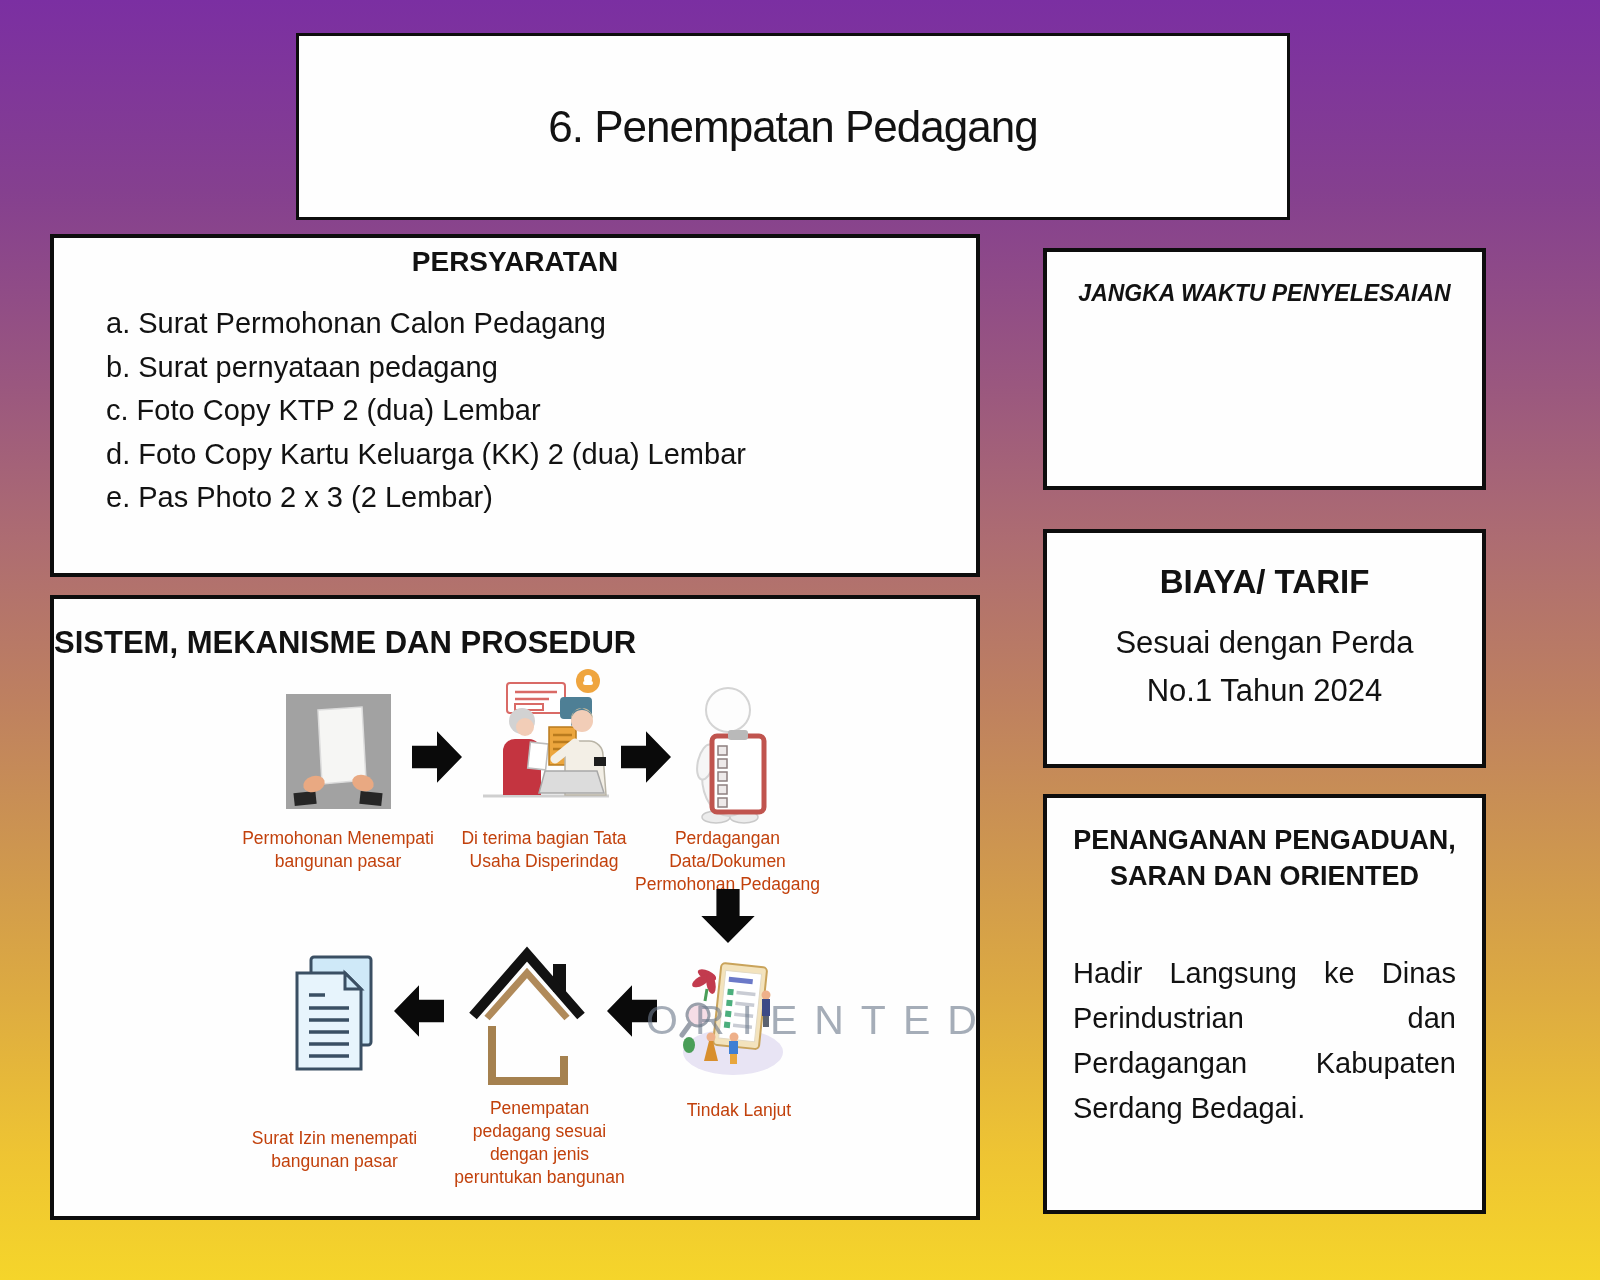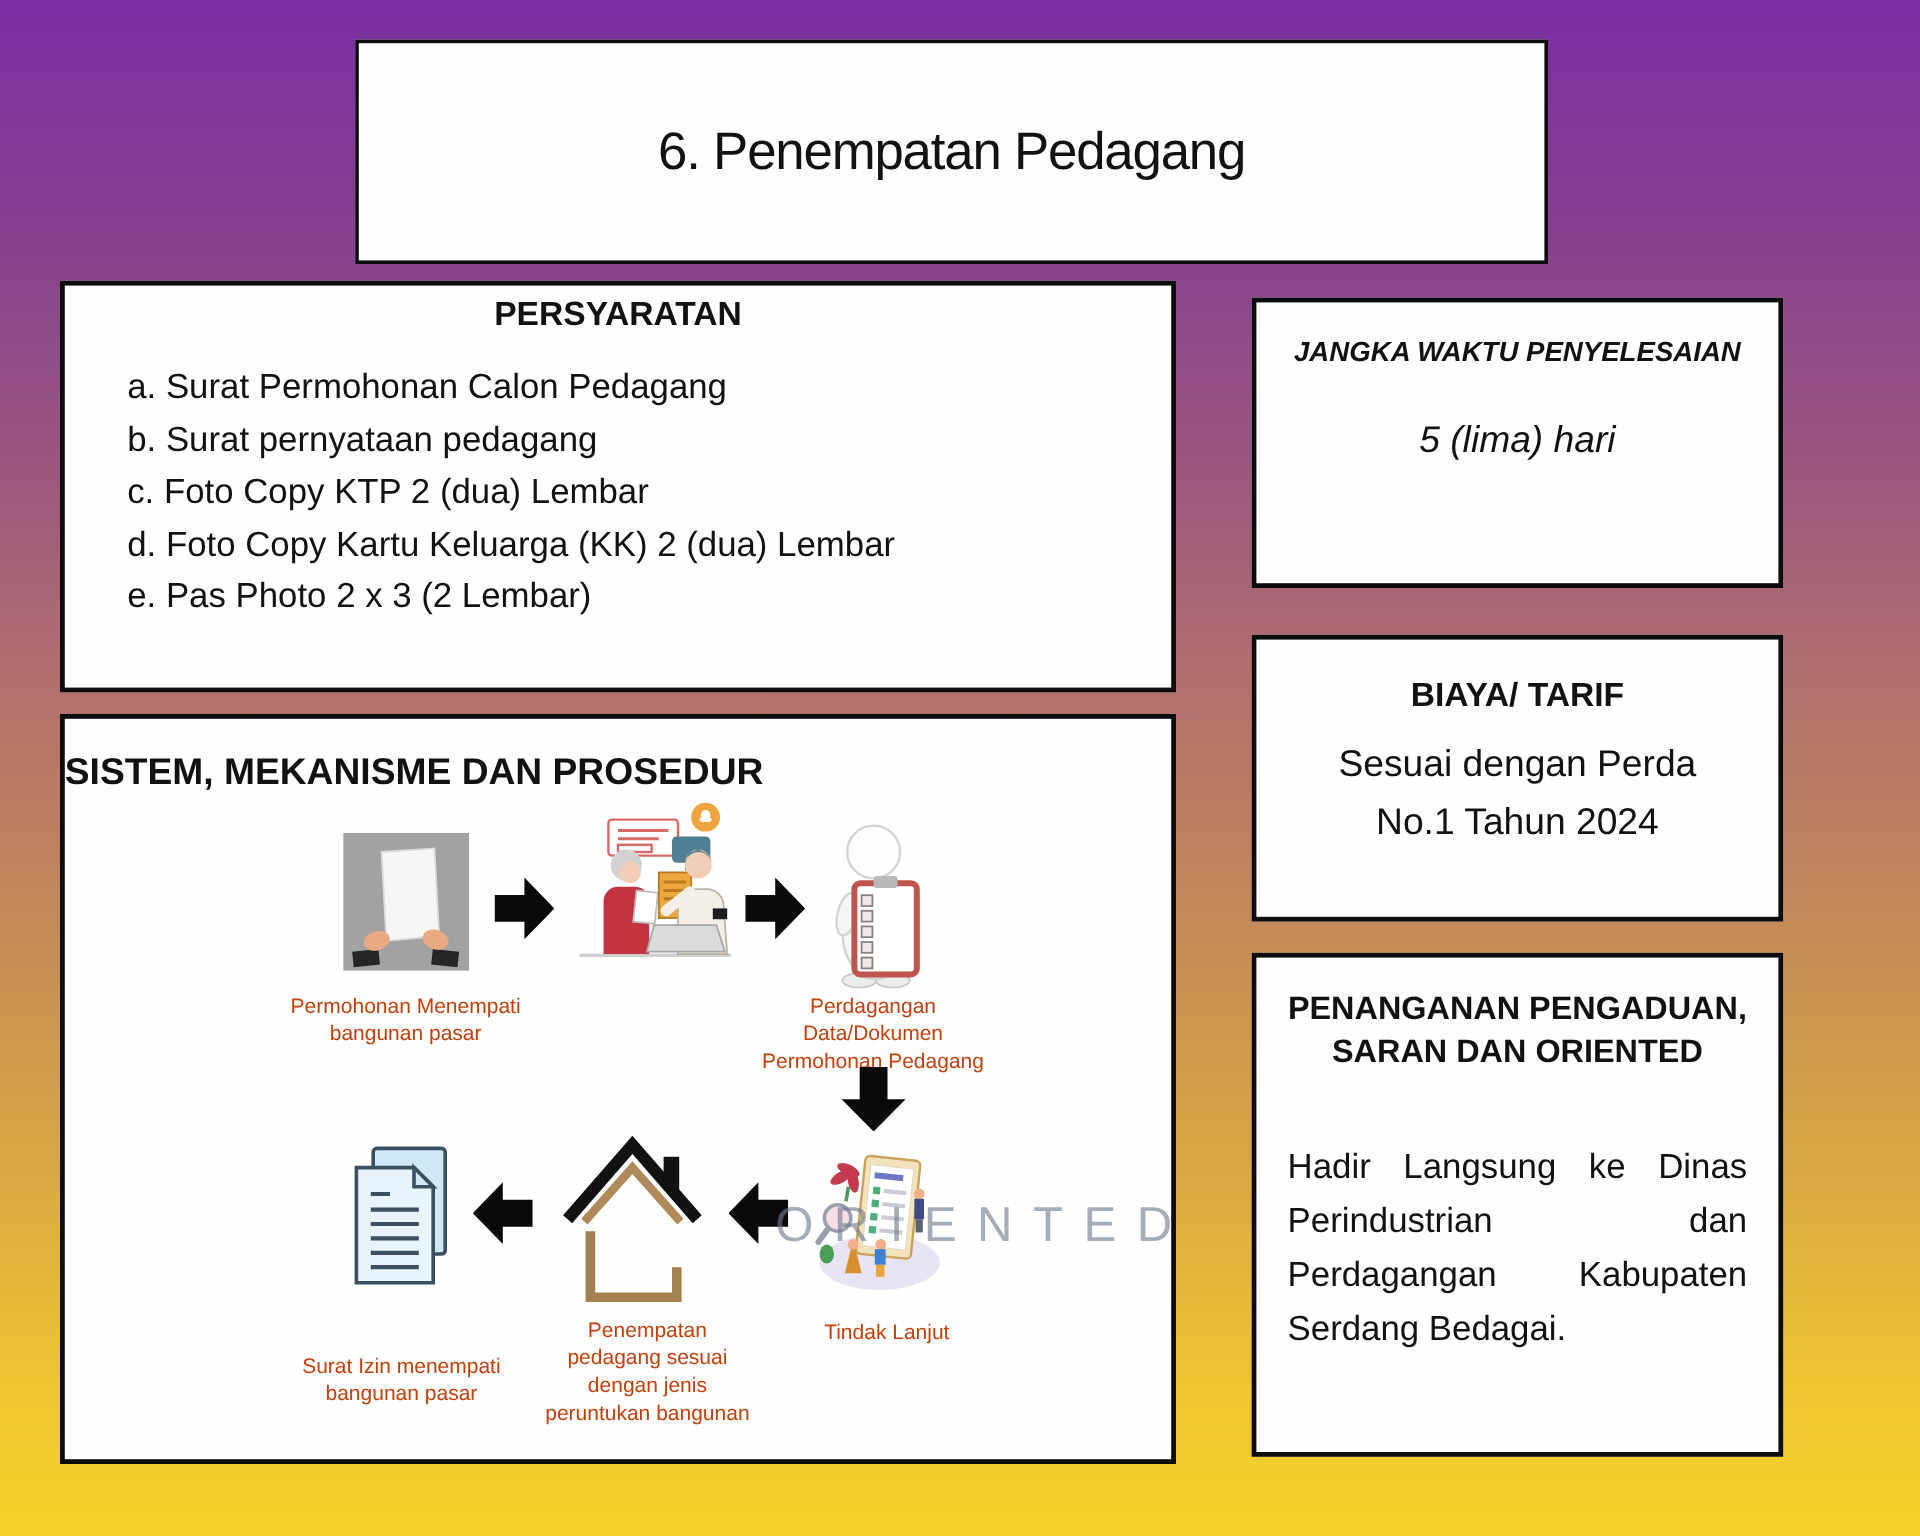--- a/index.html
+++ b/index.html
@@ -22,21 +22,21 @@
   .arr.right{clip-path:polygon(0 30%,50% 30%,50% 4%,100% 50%,50% 96%,50% 70%,0 70%);}
   .arr.left{clip-path:polygon(100% 30%,50% 30%,50% 4%,0 50%,50% 96%,50% 70%,100% 70%);}
   .arr.down{clip-path:polygon(30% 0,70% 0,70% 50%,96% 50%,50% 100%,4% 50%,30% 50%);}
   .fic{position:absolute;}
   .watermark{position:absolute;left:592px;top:398px;font-size:41px;font-weight:400;color:rgba(110,122,140,0.62);letter-spacing:17px;white-space:nowrap;z-index:3;}
   
   .jangka{left:1043px;top:248px;width:443px;height:242px;padding:24px 22px;text-align:center;font-style:italic;}
   .jangka .bhead{font-size:23px;font-weight:700;margin:4px 0 0 0;}
   .jangka .val{font-size:31px;margin-top:42px;}
   .biaya{left:1043px;top:529px;width:443px;height:239px;padding:24px 20px;text-align:center;}
-  .biaya .bhead{font-size:28px;font-weight:700;margin:6px 0 0 0;}
+  .biaya .bhead{font-size:33px;font-weight:700;margin:6px 0 0 0;}
   .biaya .val{font-size:31px;line-height:1.55;margin:18px auto 0 auto;max-width:330px;}
   .pengaduan{left:1043px;top:794px;width:443px;height:420px;padding:22px 26px;}
   .pengaduan .bhead{font-size:27px;font-weight:700;text-align:center;line-height:1.35;margin:2px 0 0 0;}
   .pengaduan .val{font-size:29px;line-height:1.55;text-align:justify;margin-top:56px;}
 </style>
 </head>
 <body>
 
 <div class="poster">
 
@@ -108,20 +108,21 @@
       <g fill="#eeeaea" stroke="#8d7f7f" stroke-width="1.5">
         <rect x="34" y="62" width="9" height="9"></rect>
           <rect x="34" y="75" width="9" height="9"></rect>
         <rect x="34" y="88" width="9" height="9"></rect>
           <rect x="34" y="101" width="9" height="9"></rect>
         <rect x="34" y="114" width="9" height="9"></rect>
       </g>
     </svg>
 
     <div class="flow-label" style="left:179px;top:228px;width:210px">Permohonan Menempati bangunan pasar</div>
+    <div class="flow-label" style="left:395px;top:228px;width:190px">Di terima bagian Tata Usaha Disperindag</div>
     <div class="flow-label" style="left:566px;top:228px;width:215px">Perdagangan Data/Dokumen Permohonan Pedagang</div>
 
     <div class="arr down" style="left:645px;top:290px;width:58px;height:54px"></div>
 
     <svg class="fic" style="left:623px;top:358px" width="112" height="122" viewBox="0 0 112 122">
       <ellipse cx="56" cy="95" rx="50" ry="23" fill="#e8e4f4"></ellipse>
       <g transform="rotate(6 62 50)">
         <rect x="40" y="8" width="46" height="82" rx="4" fill="#f3e3bd" stroke="#c9a35a" stroke-width="2"></rect>
         <rect x="45" y="15" width="36" height="68" fill="#ffffff" stroke="#e3dac4" stroke-width="1"></rect>
         <rect x="49" y="21" width="24" height="5" fill="#6b79c8"></rect>
@@ -179,21 +180,20 @@
       <line x1="22" y1="105" x2="62" y2="105" stroke="#3a4f63" stroke-width="3.5"></line>
     </svg>
 
     <div class="flow-label" style="left:585px;top:500px;width:200px">Tindak Lanjut</div>
     <div class="flow-label" style="left:398px;top:498px;width:175px">Penempatan pedagang sesuai dengan jenis peruntukan bangunan</div>
     <div class="flow-label" style="left:188px;top:528px;width:185px">Surat Izin menempati bangunan pasar</div>
   </div>
 
   <div class="wbox jangka">
     <div class="bhead">JANGKA WAKTU PENYELESAIAN</div>
-    <div class="val">5 (lima) hari</div>
   </div>
 
   <div class="wbox biaya">
     <div class="bhead">BIAYA/ TARIF</div>
     <div class="val">Sesuai dengan Perda No.1 Tahun 2024</div>
   </div>
 
   <div class="wbox pengaduan">
     <div class="bhead">PENANGANAN PENGADUAN, SARAN DAN ORIENTED</div>
     <div class="val">Hadir Langsung ke Dinas Perindustrian dan Perdagangan Kabupaten Serdang Bedagai.</div>

